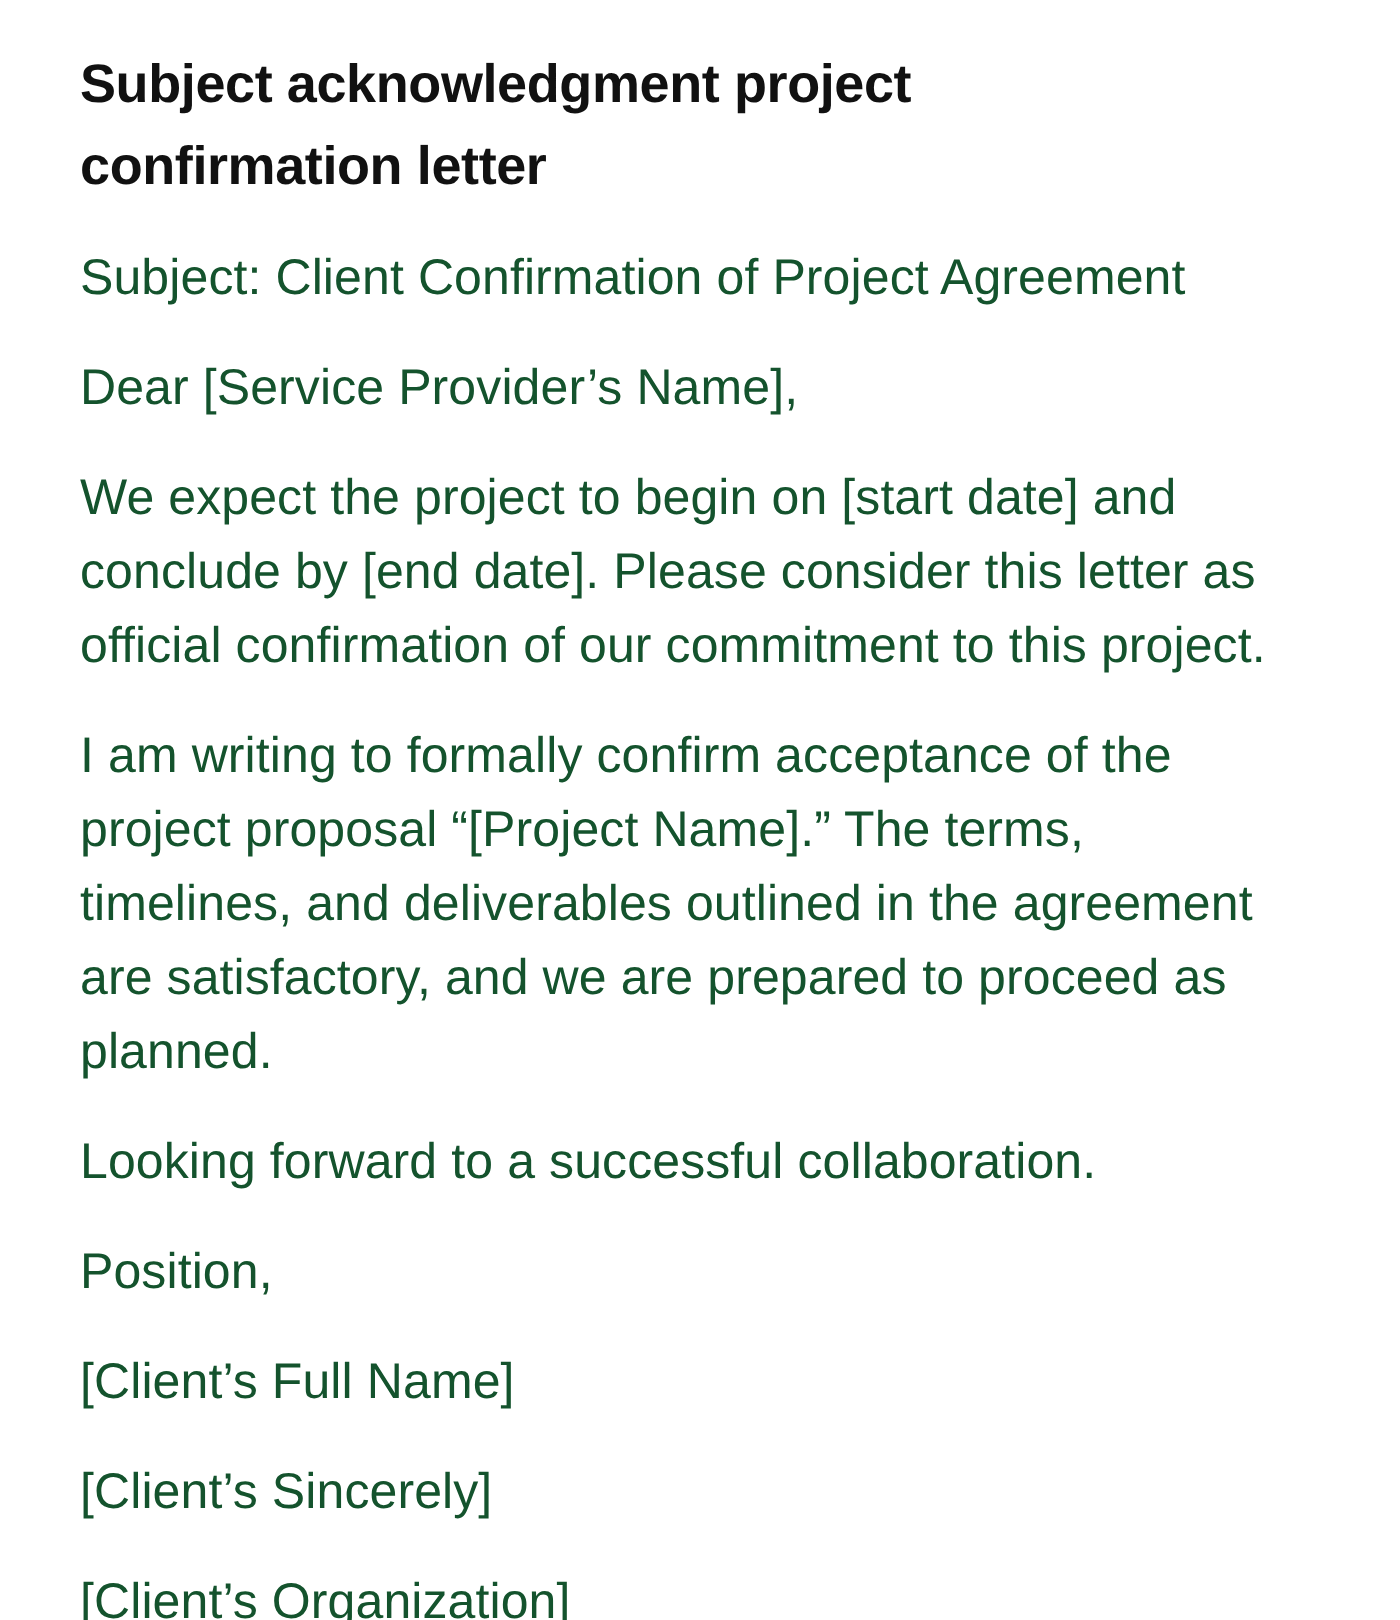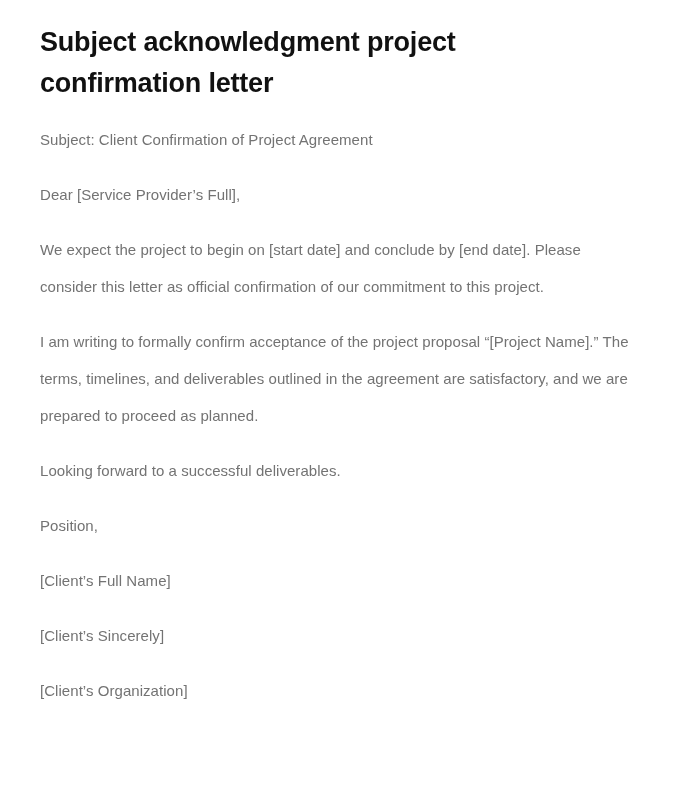--- a/index.html
+++ b/index.html
@@ -35,50 +35,50 @@
     max-width: 560px;
     font-stretch: condensed;
   }
 
   .letter-body {
     margin-top: 17px;
   }
 
   .para {
     margin: 0 0 18px 0;
-    font-size: 15px;
+    font-size: 25px;
     line-height: 37px;
     font-weight: 400;
-    color: #737373;
+    color: #14532d;
     max-width: 600px;
     letter-spacing: 0.05px;
   }
 
   .para:last-child {
     margin-bottom: 0;
   }
 </style>
 </head>
 <body>
 
 <div class="page">
 
   <h1 class="doc-title">Subject acknowledgment project confirmation letter</h1>
 
   <div class="letter-body">
 
     <p class="para">Subject: Client Confirmation of Project Agreement</p>
 
-    <p class="para">Dear [Service Provider’s Full],</p>
+    <p class="para">Dear [Service Provider’s Name],</p>
 
     <p class="para">We expect the project to begin on [start date] and conclude by [end date]. Please consider this letter as official confirmation of our commitment to this project.</p>
 
     <p class="para">I am writing to formally confirm acceptance of the project proposal “[Project Name].” The terms, timelines, and deliverables outlined in the agreement are satisfactory, and we are prepared to proceed as planned.</p>
 
-    <p class="para">Looking forward to a successful deliverables.</p>
+    <p class="para">Looking forward to a successful collaboration.</p>
 
     <p class="para">Position,</p>
 
     <p class="para">[Client’s Full Name]</p>
 
     <p class="para">[Client’s Sincerely]</p>
 
     <p class="para">[Client’s Organization]</p>
 
   </div>

